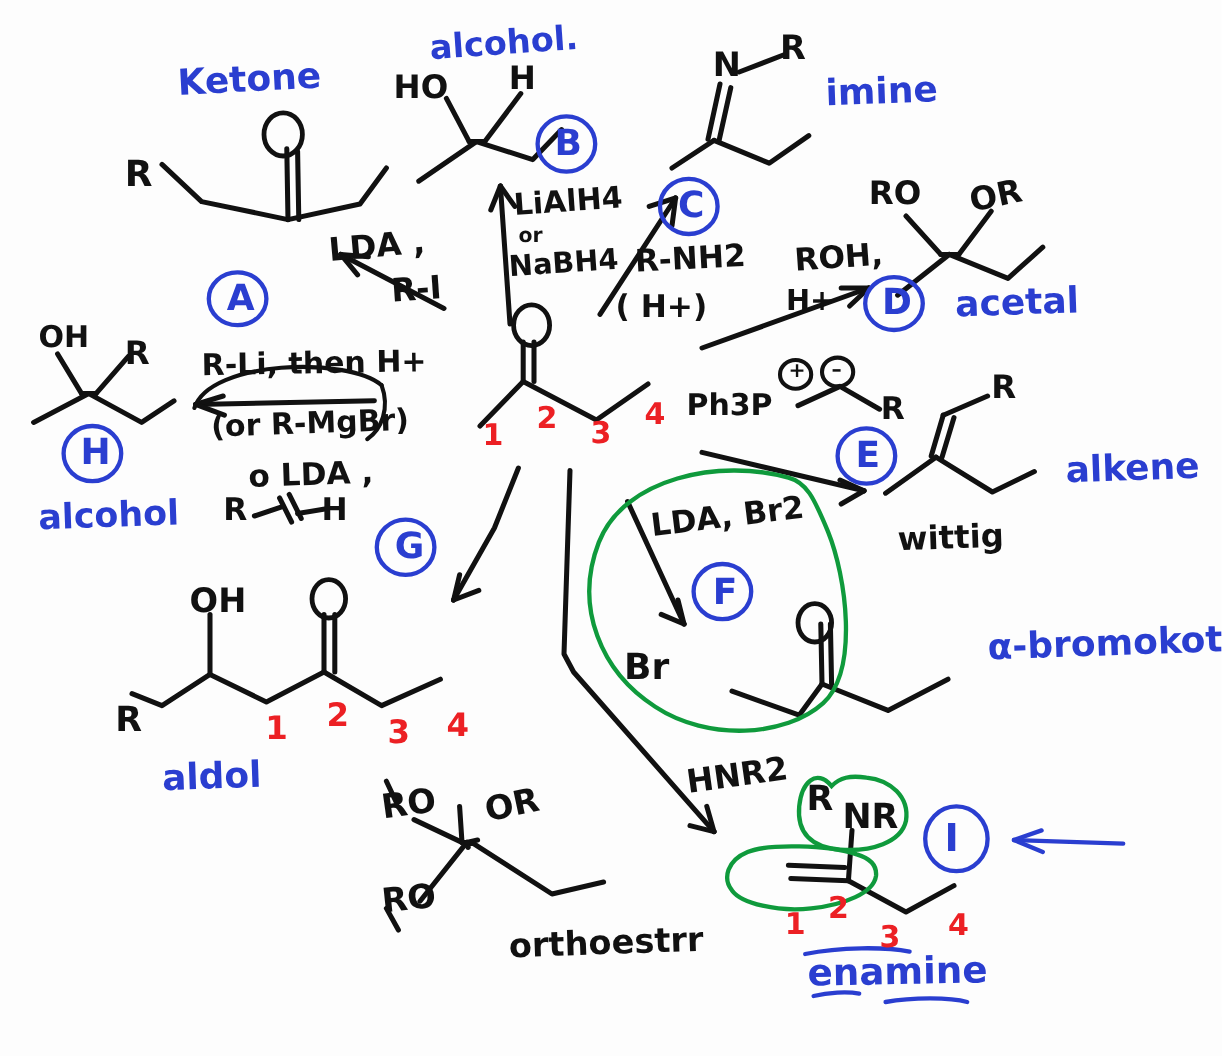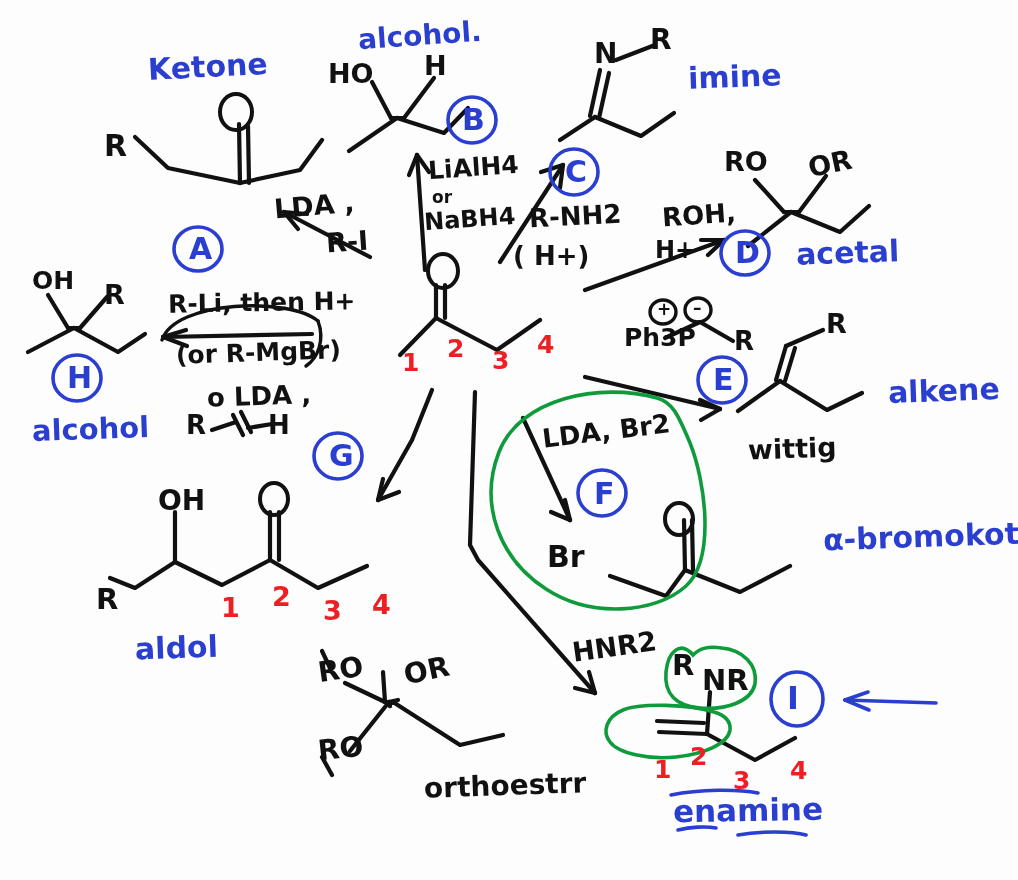--- a/index.html
+++ b/index.html
@@ -251,33 +251,33 @@
   <div class="lbl hand black" style="left:655px;top:238px;font-size:24px;">H+</div>
 
   <div class="lbl hand black" style="left:168px;top:290px;font-size:25px;transform:rotate(-1deg);">R-Li, then H+</div>
   <div class="lbl hand black" style="left:176px;top:340px;font-size:25px;transform:rotate(-2deg);">(or R-MgBr)</div>
 
   <div class="lbl hand black" style="left:207px;top:383px;font-size:26px;transform:rotate(-2deg);">o LDA ,</div>
   <div class="lbl hand black" style="left:186px;top:412px;font-size:26px;">R</div>
   <div class="lbl hand black" style="left:268px;top:412px;font-size:26px;">H</div>
   <div class="lbl hand blue" style="left:329px;top:441px;font-size:30px;">G</div>
 
-  <div class="lbl hand black" style="left:624px;top:325px;font-size:25px;">Ph3P</div>
+  <div class="lbl hand black" style="left:572px;top:325px;font-size:25px;">Ph3P</div>
   <div class="lbl hand black" style="left:734px;top:328px;font-size:26px;">R</div>
   <div class="lbl hand black" style="left:657px;top:301px;font-size:17px;">+</div>
   <div class="lbl hand black" style="left:693px;top:300px;font-size:17px;">–</div>
   <div class="lbl hand blue" style="left:713px;top:365px;font-size:30px;">E</div>
 
   <div class="lbl hand black" style="left:826px;top:310px;font-size:27px;">R</div>
   <div class="lbl hand blue" style="left:888px;top:376px;font-size:30px;transform:rotate(-2deg);">alkene</div>
   <div class="lbl hand black" style="left:748px;top:435px;font-size:27px;transform:rotate(-2deg);">wittig</div>
 
   <div class="lbl hand black" style="left:542px;top:418px;font-size:26px;transform:rotate(-7deg);">LDA, Br2</div>
   <div class="lbl hand blue" style="left:594px;top:479px;font-size:30px;">F</div>
-  <div class="lbl hand black" style="left:547px;top:542px;font-size:30px;">Br</div>
+  <div class="lbl hand black" style="left:520px;top:542px;font-size:30px;">Br</div>
   <div class="lbl hand blue" style="left:823px;top:521px;font-size:30px;transform:rotate(-2deg);">α-bromokotone</div>
 
   <div class="lbl hand black" style="left:158px;top:487px;font-size:28px;">OH</div>
   <div class="lbl hand black" style="left:96px;top:585px;font-size:29px;">R</div>
   <div class="lbl hand red" style="left:221px;top:594px;font-size:27px;">1</div>
   <div class="lbl hand red" style="left:272px;top:583px;font-size:27px;">2</div>
   <div class="lbl hand red" style="left:323px;top:597px;font-size:27px;">3</div>
   <div class="lbl hand red" style="left:372px;top:591px;font-size:27px;">4</div>
   <div class="lbl hand blue" style="left:135px;top:633px;font-size:30px;transform:rotate(-2deg);">aldol</div>
 

